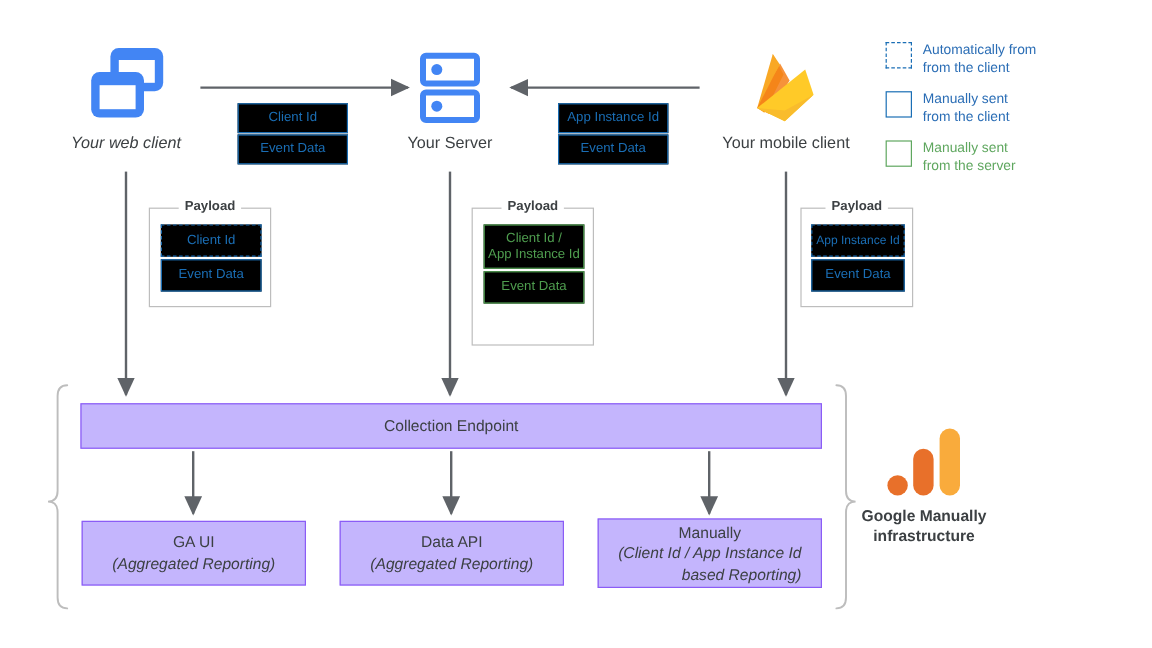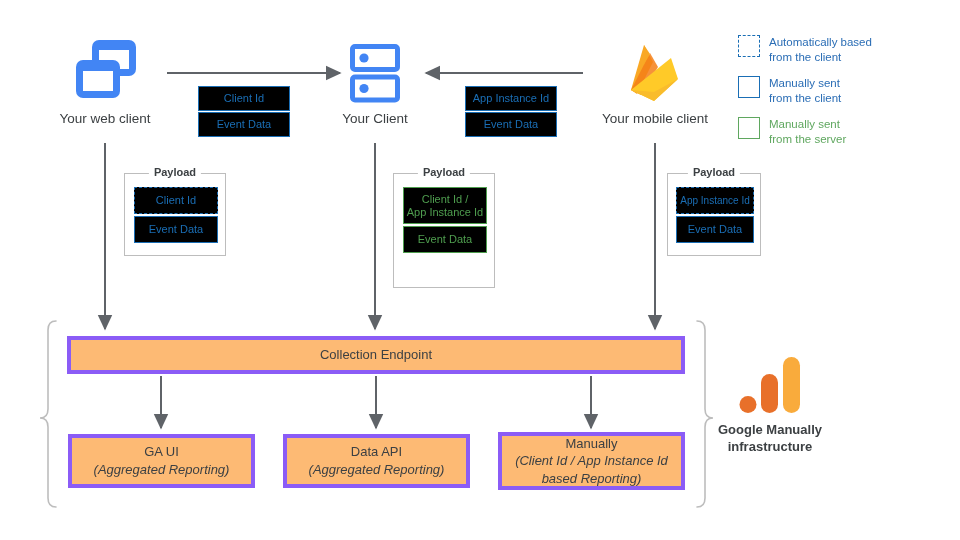--- a/index.html
+++ b/index.html
@@ -41,23 +41,23 @@
     background:#fff;
     font-size:11px;font-weight:bold;color:#3c4043;
     padding:0 5px;white-space:nowrap;
     left:50%;transform:translateX(-50%);
     top:-8px;
   }
 
   
   .gbox{
     box-sizing:border-box;
-    border:4px solid #8b5cf6;background:#fdba74;
+    border:1px solid #8b5cf6;background:#c4b5fd;
     display:flex;align-items:center;justify-content:center;
-    text-align:center;color:#3c4043;font-size:13px;line-height:1.35;
+    text-align:right;color:#3c4043;font-size:13px;line-height:1.35;
   }
   .gbox .it{font-style:italic;}
 
   
   .legend-row{position:absolute;display:flex;align-items:flex-start;}
   .legend-swatch{
     box-sizing:border-box;width:22px;height:22px;background:#fff;flex:0 0 auto;
   }
   .legend-swatch.dashed{border:1.6px dashed #1a6eb5;}
   .legend-swatch.solid{border:1.6px solid #1a6eb5;}
@@ -105,53 +105,53 @@
   </svg>
 
   <div class="abs" style="left:74px;top:38px;">
     <svg width="64" height="66" viewBox="0 0 64 66">
       <rect x="18" y="2" width="44" height="36" rx="7" ry="7" fill="#4285f4"></rect>
       <rect x="25" y="12" width="30" height="19" fill="#ffffff"></rect>
       <rect x="2" y="22" width="44" height="38" rx="7" ry="7" fill="#4285f4"></rect>
       <rect x="9" y="33" width="30" height="20" fill="#ffffff"></rect>
     </svg>
   </div>
-  <div class="abs node-label" style="left:20px;top:111px;width:170px;">Your web client</div>
+  <div class="abs node-label" style="left:20px;top:111px;width:170px;font-style:italic;">Your web client</div>
 
   <div class="abs chip" style="left:198px;top:86px;width:92px;height:25px;">Client Id</div>
   <div class="abs chip" style="left:198px;top:112px;width:92px;height:25px;">Event Data</div>
 
   <div class="abs" style="left:351px;top:45px;">
     <svg width="48" height="58" viewBox="0 0 48 58">
       <rect x="1.5" y="1.5" width="45" height="23" rx="2.5" ry="2.5" fill="none" stroke="#4285f4" stroke-width="5"></rect>
       <circle cx="13" cy="13" r="4.6" fill="#4285f4"></circle>
       <rect x="1.5" y="32" width="45" height="23" rx="2.5" ry="2.5" fill="none" stroke="#4285f4" stroke-width="5"></rect>
       <circle cx="13" cy="43.5" r="4.6" fill="#4285f4"></circle>
     </svg>
   </div>
-  <div class="abs node-label" style="left:295px;top:111px;width:160px;">Your Client</div>
+  <div class="abs node-label" style="left:295px;top:111px;width:160px;">Your Server</div>
 
   <div class="abs chip" style="left:465px;top:86px;width:92px;height:25px;">App Instance Id</div>
   <div class="abs chip" style="left:465px;top:112px;width:92px;height:25px;">Event Data</div>
 
   <div class="abs" style="left:620px;top:40px;">
     <svg width="68" height="66" viewBox="0 0 68 66">
       <path d="M11,50 L24,5 L33,22 L17,54 z" fill="#f9a825"></path>
       <path d="M11,50 L30,13 L38,27 L21,55 z" fill="#f57f17" opacity="0.85"></path>
       <path d="M11,50 L51,18 L58,39 L34,61 z" fill="#ffca28"></path>
       <path d="M11,50 L34,61 L58,39 L34,52 z" fill="#f9bc2c"></path>
       <path d="M24,5 L30,14 L24,24 z" fill="#f9a825"></path>
     </svg>
   </div>
   <div class="abs node-label" style="left:575px;top:111px;width:160px;">Your mobile client</div>
 
   <div class="legend-row" style="left:738px;top:35px;">
     <span class="legend-swatch dashed"></span>
     <span class="legend-text blue">
-      <span>Automatically based</span><br>
+      <span>Automatically from</span><br>
       <span>from the client</span>
     </span>
   </div>
 
   <div class="legend-row" style="left:738px;top:76px;">
     <span class="legend-swatch solid"></span>
     <span class="legend-text blue">
       <span>Manually sent</span><br>
       <span>from the client</span>
     </span>

